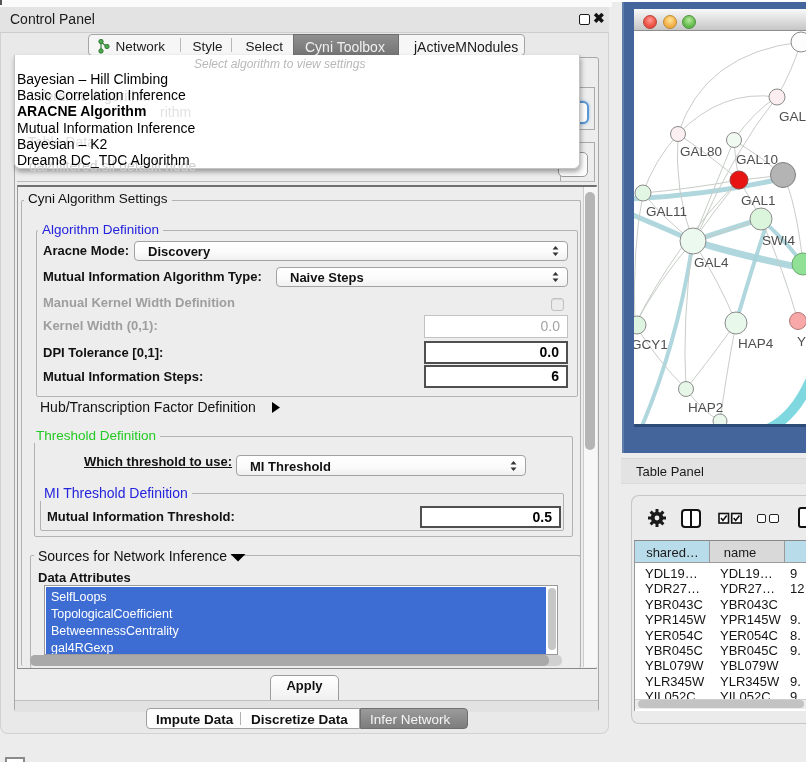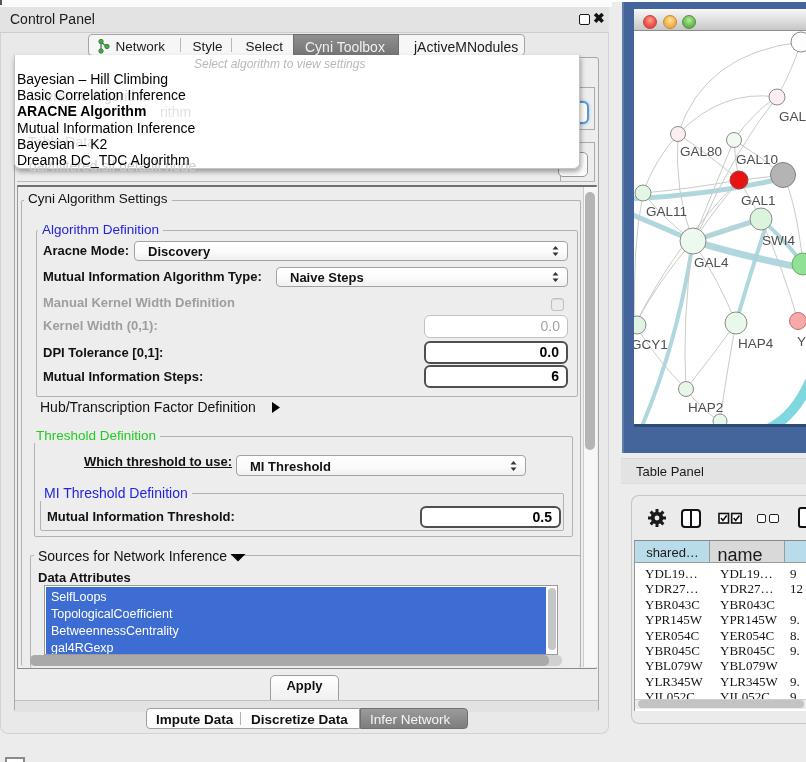--- a/index.html
+++ b/index.html
@@ -8,21 +8,21 @@
   #page{position:absolute;top:0;left:0;width:806px;height:762px;}
   .abs{position:absolute;}
   .lbl{font-size:13px;font-weight:bold;color:#111;white-space:nowrap;}
   .dis{color:#9e9e9e;}
   .combo{position:absolute;background:linear-gradient(180deg,#ffffff 0%,#fbfbfb 55%,#f0f0f0 100%);
          border:1px solid #a2a2a2;border-radius:4px;box-sizing:border-box;font-weight:bold;}
   .combo .ct{position:absolute;left:13px;top:50%;transform:translateY(-50%);
              font-size:13px;color:#111;white-space:nowrap;}
   .arr{position:absolute;right:7px;top:50%;transform:translateY(-50%);width:9px;height:12px;}
   .field{position:absolute;background:#fff;box-sizing:border-box;font-size:14px;font-weight:600;
-         text-align:right;padding-right:7px;line-height:21px;border-radius:6px;}
+         text-align:right;padding-right:7px;line-height:21px;}
   .gbox{position:absolute;border:1px solid #b2b2b2;border-radius:2px;box-sizing:border-box;}
   .gtitle{position:absolute;background:#ededed;padding:0 4px;font-size:13.5px;white-space:nowrap;}
 </style>
 </head>
 <body>
 <div id="page">
 
 <div class="abs" style="left:0;top:0;width:612px;height:7px;background:#fbfbfb;"></div>
 <div class="abs" style="left:612px;top:0;width:194px;height:2px;background:#fdfdfd;"></div>
 <div class="abs" style="left:0;top:0;width:2px;height:5px;background:#555;"></div>
@@ -304,23 +304,23 @@
 <div class="abs" style="left:769px;top:513.5px;width:9.5px;height:9.5px;border:1.6px solid #222;border-radius:2px;box-sizing:border-box;background:#fff;"></div>
 <div class="abs" style="left:797.5px;top:507px;width:14px;height:21px;border:2.6px solid #111;border-radius:3px;box-sizing:border-box;background:#fff;"></div>
 
 <div class="abs" style="left:634px;top:540px;width:172px;height:171px;background:#fff;
      border-left:1px solid #999;border-top:1px solid #888;box-sizing:border-box;overflow:hidden;">
 
   <div class="abs" style="left:0;top:0;width:75px;height:22px;background:#b9dcea;border-right:1px solid #9a9a9a;border-bottom:1px solid #9a9a9a;box-sizing:border-box;"></div>
   <div class="abs" style="left:75px;top:0;width:75px;height:22px;background:#d9d9d9;border-right:1px solid #9a9a9a;border-bottom:1px solid #9a9a9a;box-sizing:border-box;"></div>
   <div class="abs" style="left:150px;top:0;width:22px;height:22px;background:#b9dcea;border-bottom:1px solid #9a9a9a;box-sizing:border-box;"></div>
   <div class="abs" style="left:0;top:4px;width:75px;text-align:center;font-size:13px;color:#1b1b1b;">shared…</div>
-  <div class="abs" style="left:75px;top:4px;width:60px;text-align:center;font-size:18px;color:#1b1b1b;">name</div>
-
-  <div class="abs" style="left:0;top:22px;width:172px;height:153px;overflow:hidden;font-size:13px;color:#151515;font-family:Liberation Serif, serif;">
+  <div class="abs" style="left:75px;top:4px;width:60px;text-align:center;font-size:13px;color:#1b1b1b;">name</div>
+
+  <div class="abs" style="left:0;top:22px;width:172px;height:153px;overflow:hidden;font-size:13px;color:#151515;">
     <div class="abs" style="left:10px;top:3px;">YDL19…</div>
         <div class="abs" style="left:85px;top:3px;">YDL19…</div>
         <div class="abs" style="left:155px;top:3px;">9</div>
     <div class="abs" style="left:10px;top:18.4px;">YDR27…</div>
         <div class="abs" style="left:85px;top:18.4px;">YDR27…</div>
         <div class="abs" style="left:155px;top:18.4px;">12</div>
     <div class="abs" style="left:10px;top:33.8px;">YBR043C</div>
         <div class="abs" style="left:85px;top:33.8px;">YBR043C</div>
     <div class="abs" style="left:10px;top:49.2px;">YPR145W</div>
         <div class="abs" style="left:85px;top:49.2px;">YPR145W</div>

